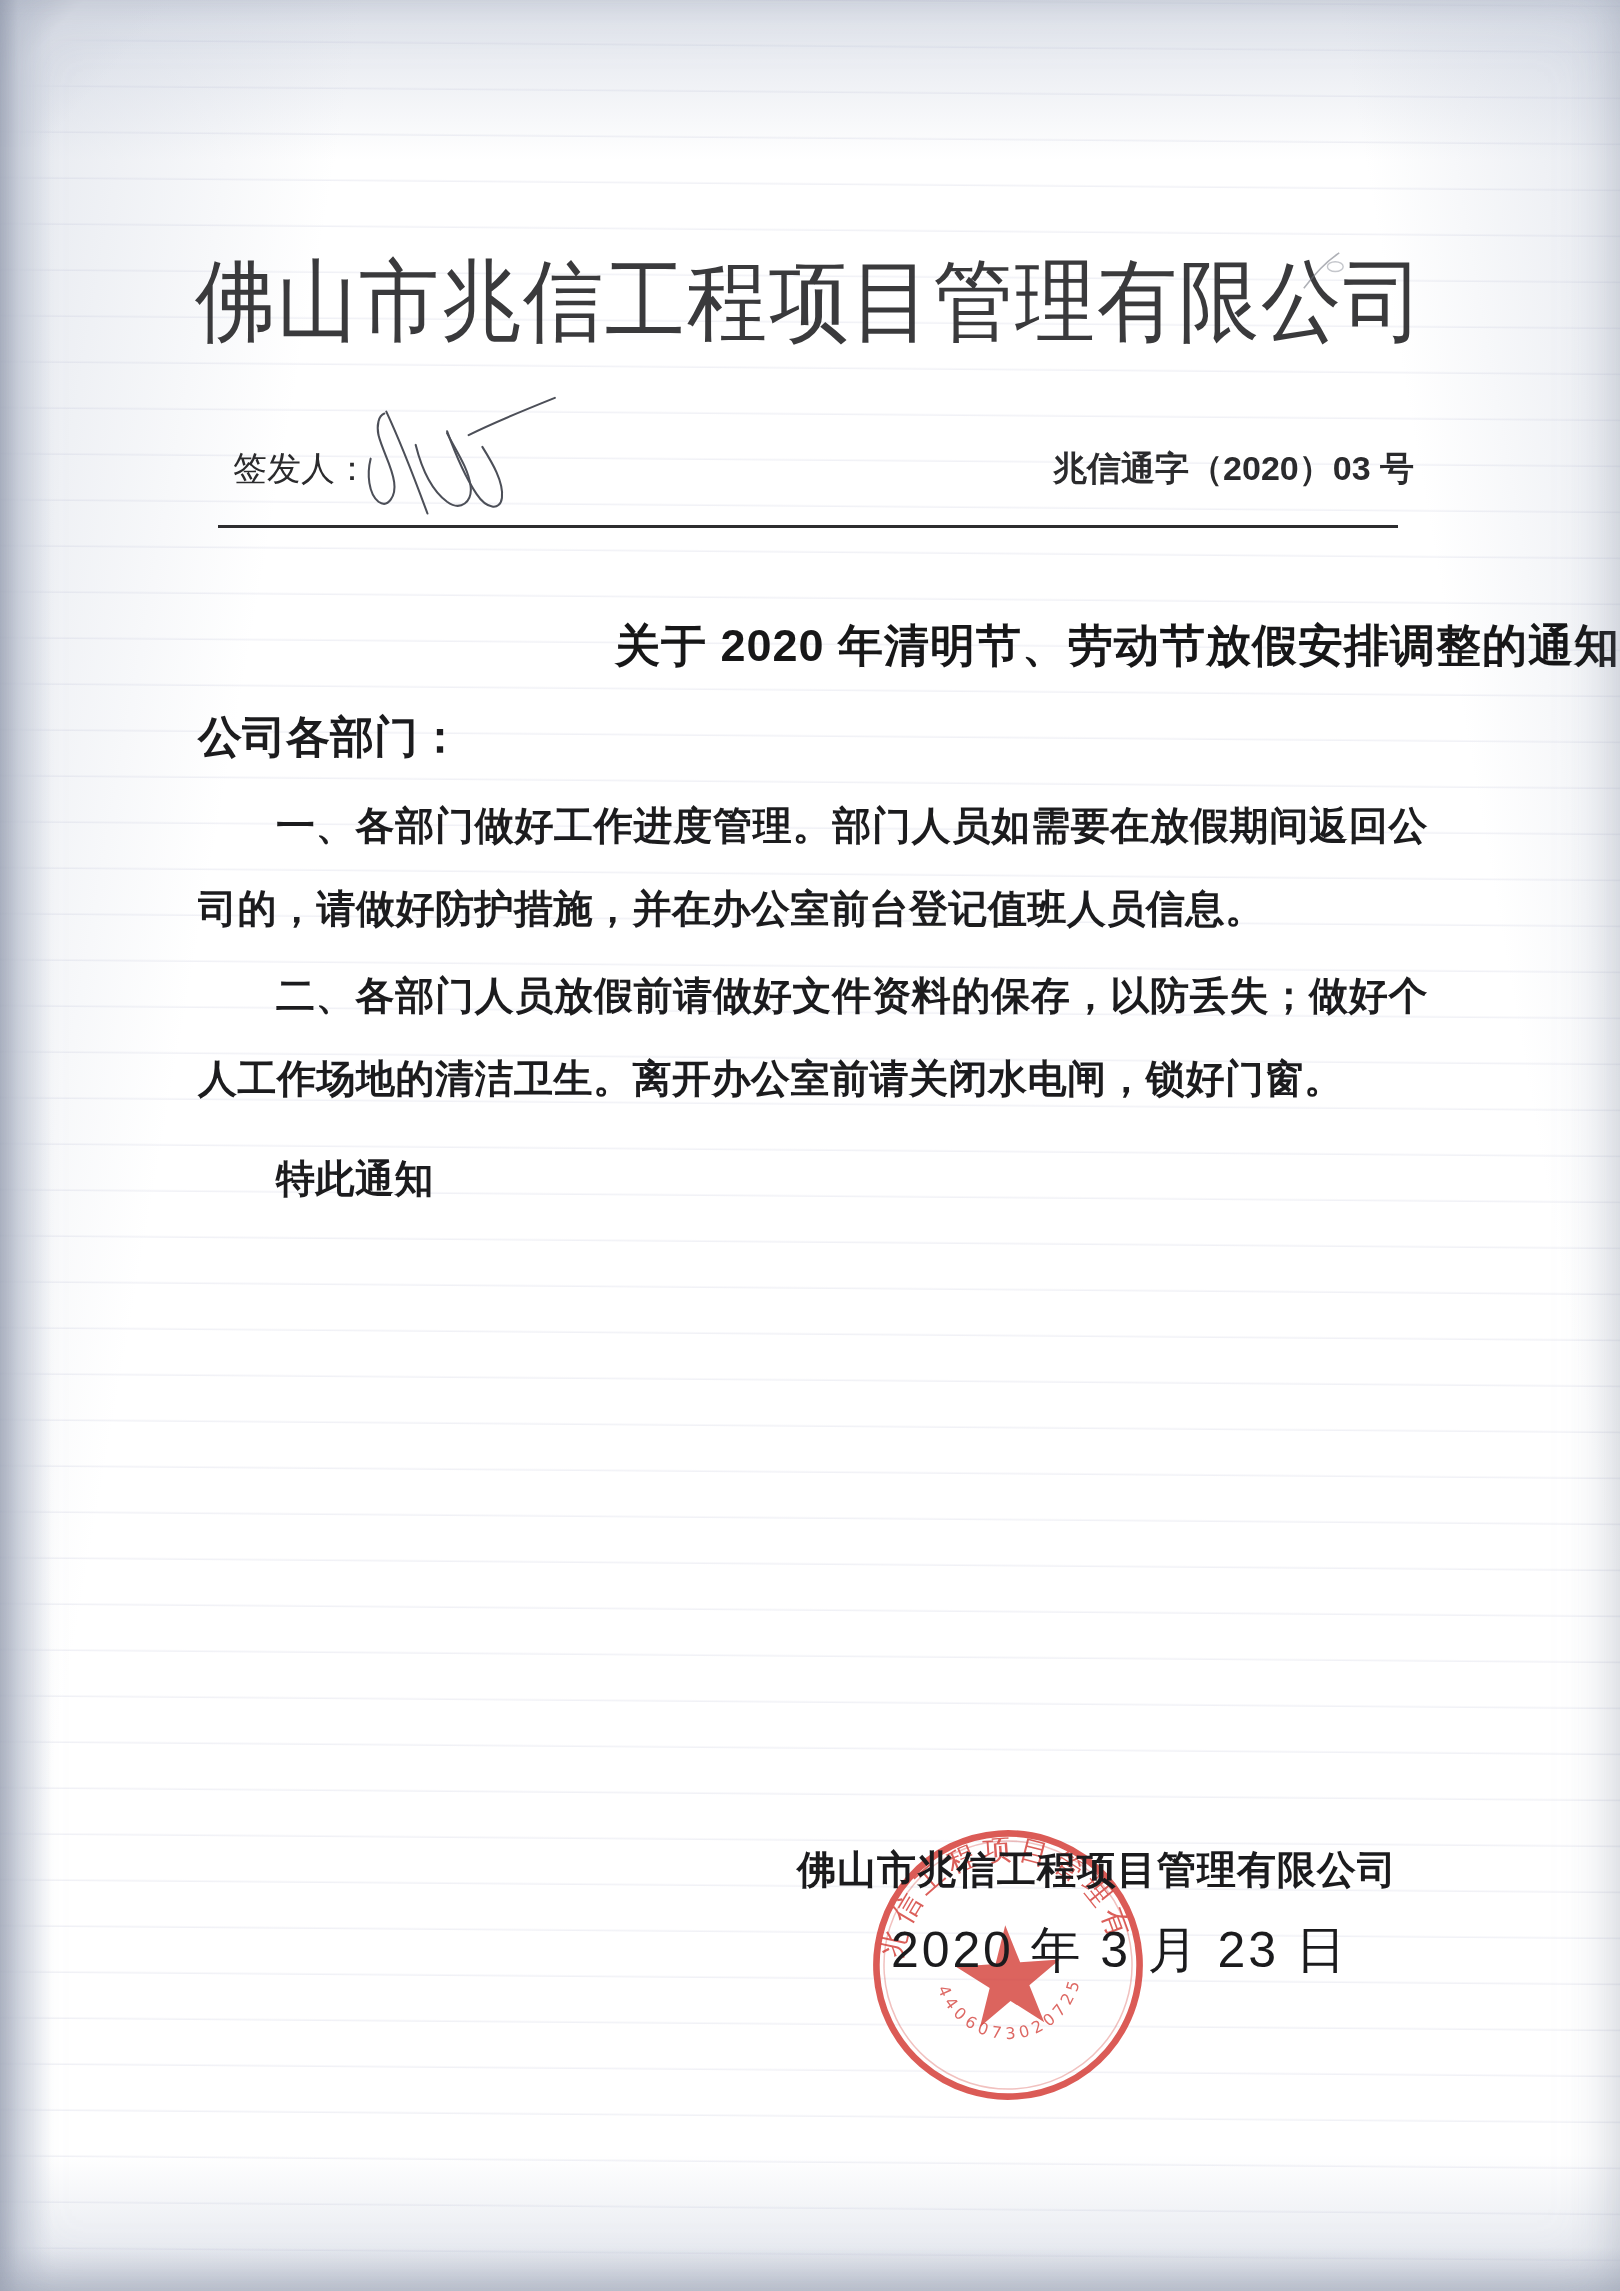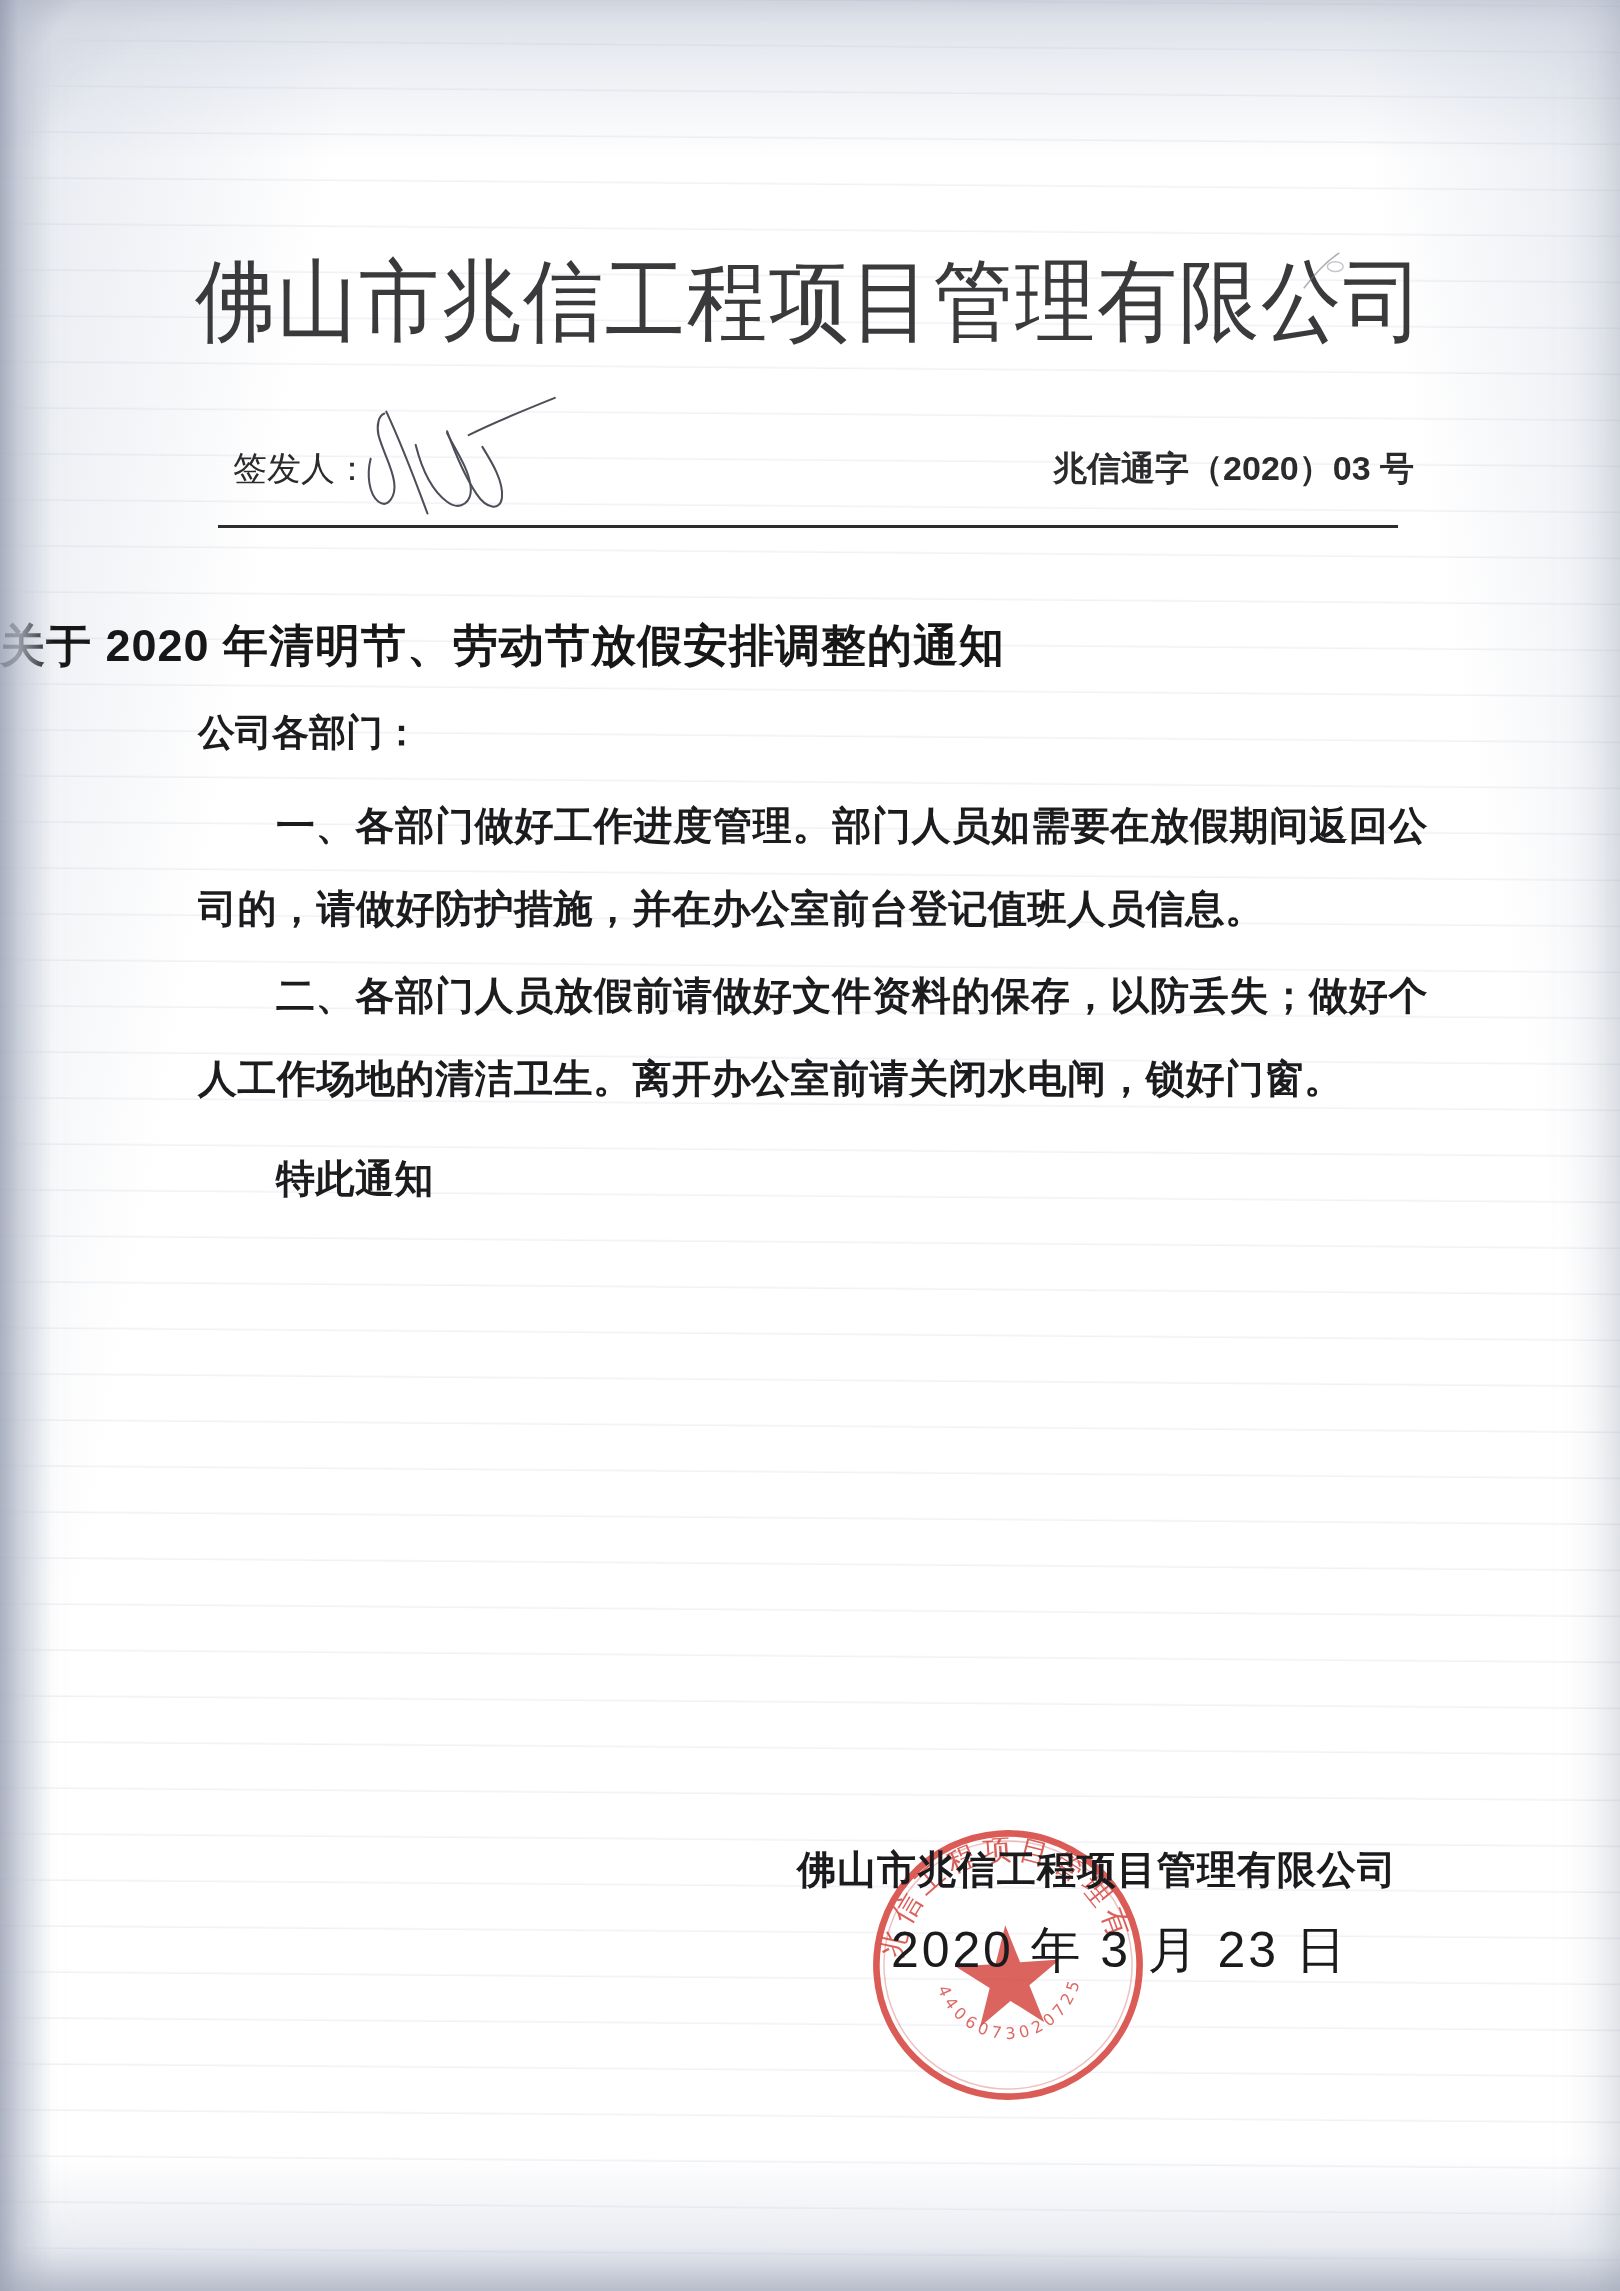--- a/index.html
+++ b/index.html
@@ -132,33 +132,33 @@
     right: 222px;
     top: 525px;
     height: 2.9px;
     background: #2d2d2f;
   }
 
   .doc-title {
     position: absolute;
     left: 0; right: 0;
     top: 616px;
-    text-align: left;
+    text-align: right;
     font-size: 45px;
     font-weight: 700;
     letter-spacing: 1px;
     color: #171718;
     white-space: nowrap;
   }
 
   .salutation {
     position: absolute;
     left: 198px;
     top: 708px;
-    font-size: 37px;
+    font-size: 44px;
     font-weight: 600;
     color: #1c1c1e;
   }
 
   .body {
     position: absolute;
     left: 198px;
     right: 192px;
     top: 784px;
   }

